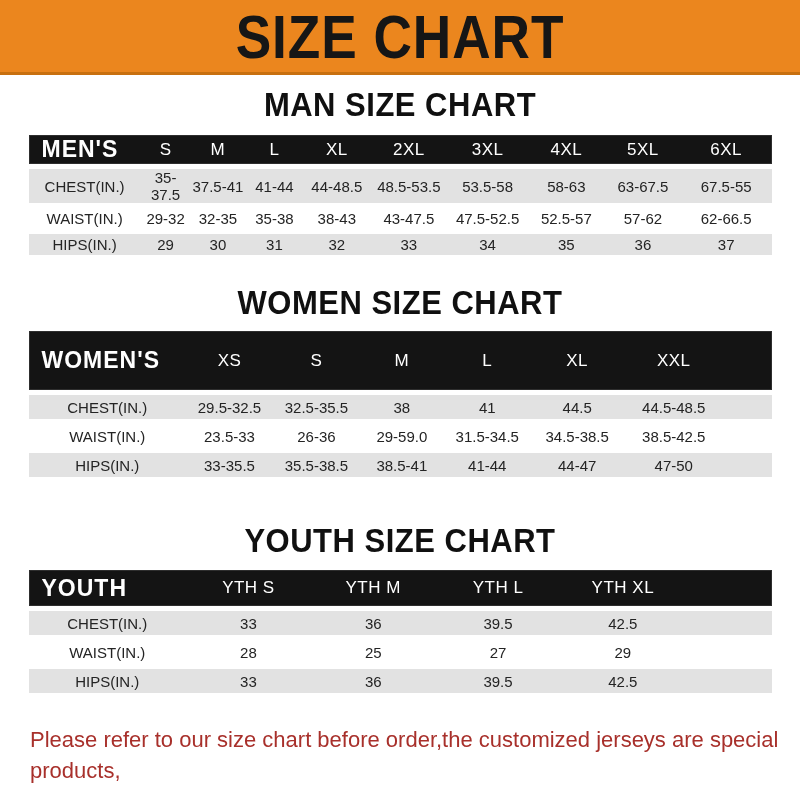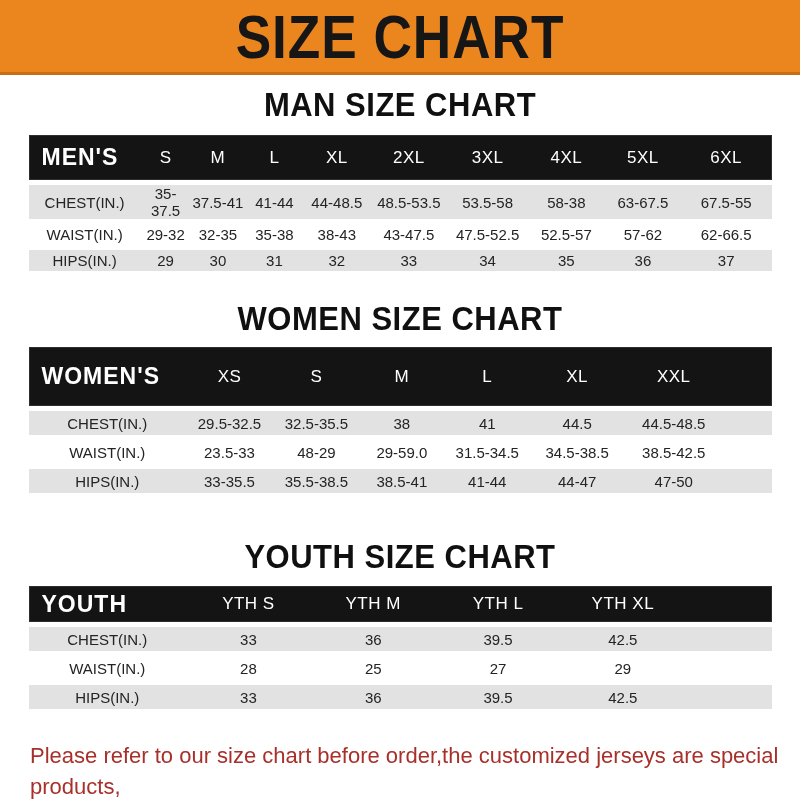--- a/index.html
+++ b/index.html
@@ -23,21 +23,21 @@
   .size-table thead tr { background:#141414; color:#fff;
                          box-shadow:inset 0 0 0 1px #2e2e2e; }
   .size-table thead th { font-weight:normal; font-size:17px; text-align:center;
                          letter-spacing:.5px; overflow:hidden; }
   .size-table thead th.rowhead { text-align:left; padding-left:13px;
                                  font-weight:bold; font-size:23px; letter-spacing:1px; }
   .size-table tbody tr:nth-child(odd)  { background:#E2E2E2; }
   .size-table tbody tr:nth-child(even) { background:#FFFFFF; }
   .size-table td { font-size:15px; text-align:center; color:#242424; overflow:hidden; }
 
-  .men   thead th { height:45px; }
+  .men   thead th { height:29px; }
   .men   td       { height:21px; }
   .women thead th { height:59px; }
   .women td       { height:24px; }
   .youth thead th { height:36px; }
   .youth td       { height:24px; }
 
   .note { padding:26px 20px 0 30px; }
   .note p { color:#A8302B; font-size:22px; line-height:31px; }
 </style>
 </head>
@@ -80,21 +80,21 @@
         </thead>
         <tbody>
           <tr>
             <td>CHEST(IN.)</td>
             <td>35-37.5</td>
             <td>37.5-41</td>
             <td>41-44</td>
             <td>44-48.5</td>
             <td>48.5-53.5</td>
             <td>53.5-58</td>
-            <td>58-38</td>
+            <td>58-63</td>
             <td>63-67.5</td>
             <td>67.5-55</td>
           </tr>
           <tr>
             <td>WAIST(IN.)</td>
             <td>29-32</td>
             <td>32-35</td>
             <td>35-38</td>
             <td>38-43</td>
             <td>43-47.5</td>
@@ -151,21 +151,21 @@
             <td>32.5-35.5</td>
             <td>38</td>
             <td>41</td>
             <td>44.5</td>
             <td>44.5-48.5</td>
             <td></td>
           </tr>
           <tr>
             <td>WAIST(IN.)</td>
             <td>23.5-33</td>
-            <td>48-29</td>
+            <td>26-36</td>
             <td>29-59.0</td>
             <td>31.5-34.5</td>
             <td>34.5-38.5</td>
             <td>38.5-42.5</td>
             <td></td>
           </tr>
           <tr>
             <td>HIPS(IN.)</td>
             <td>33-35.5</td>
             <td>35.5-38.5</td>

